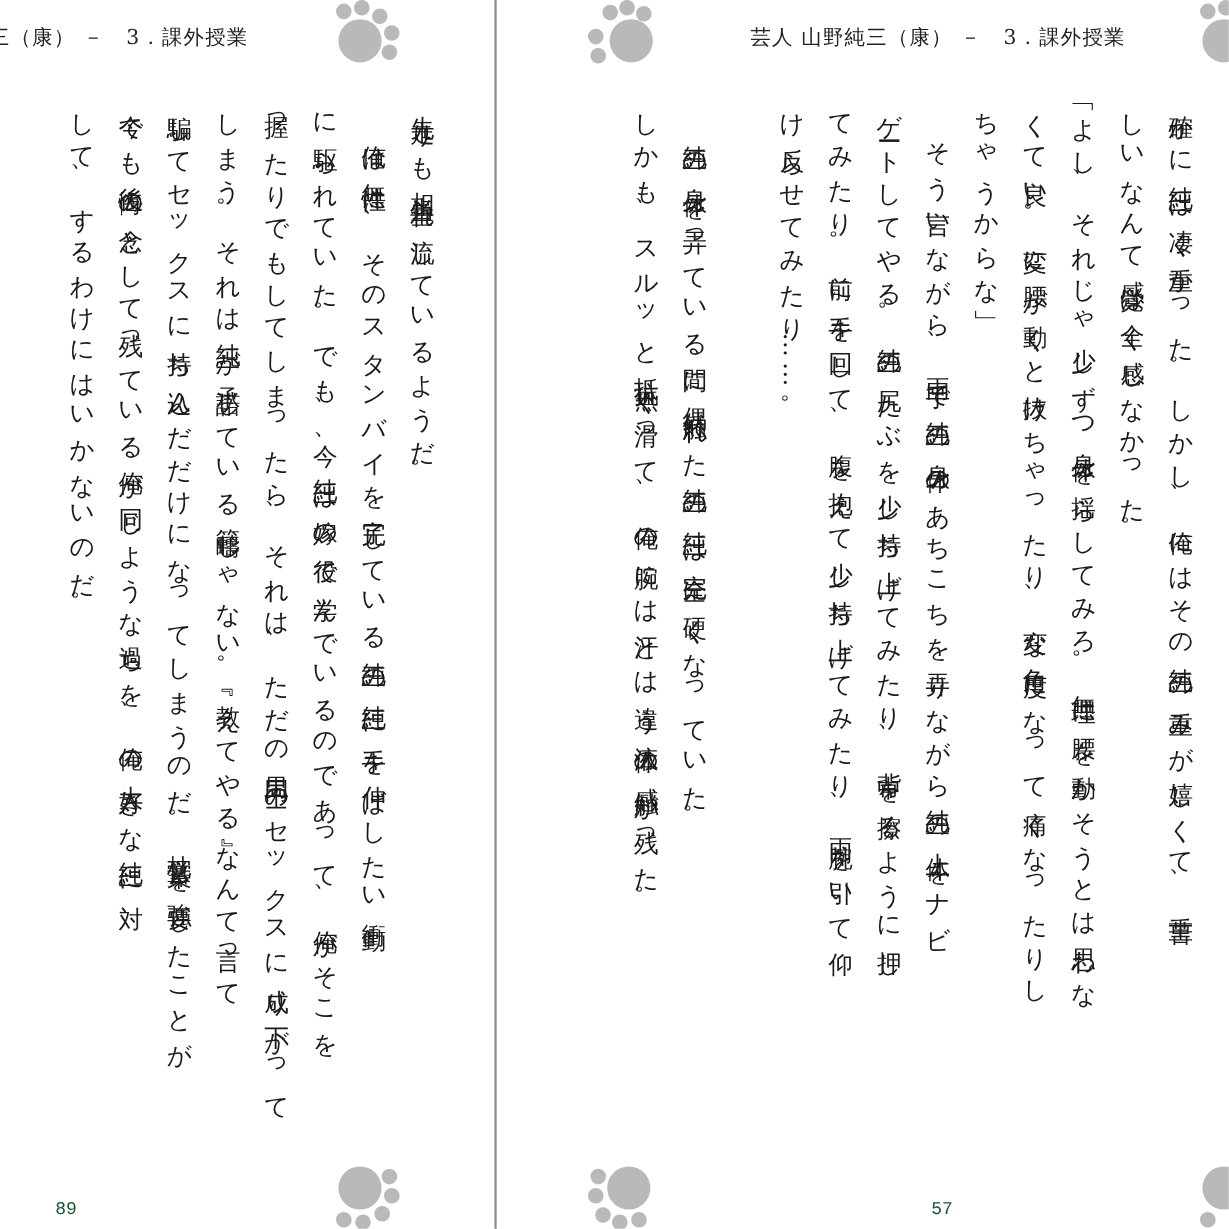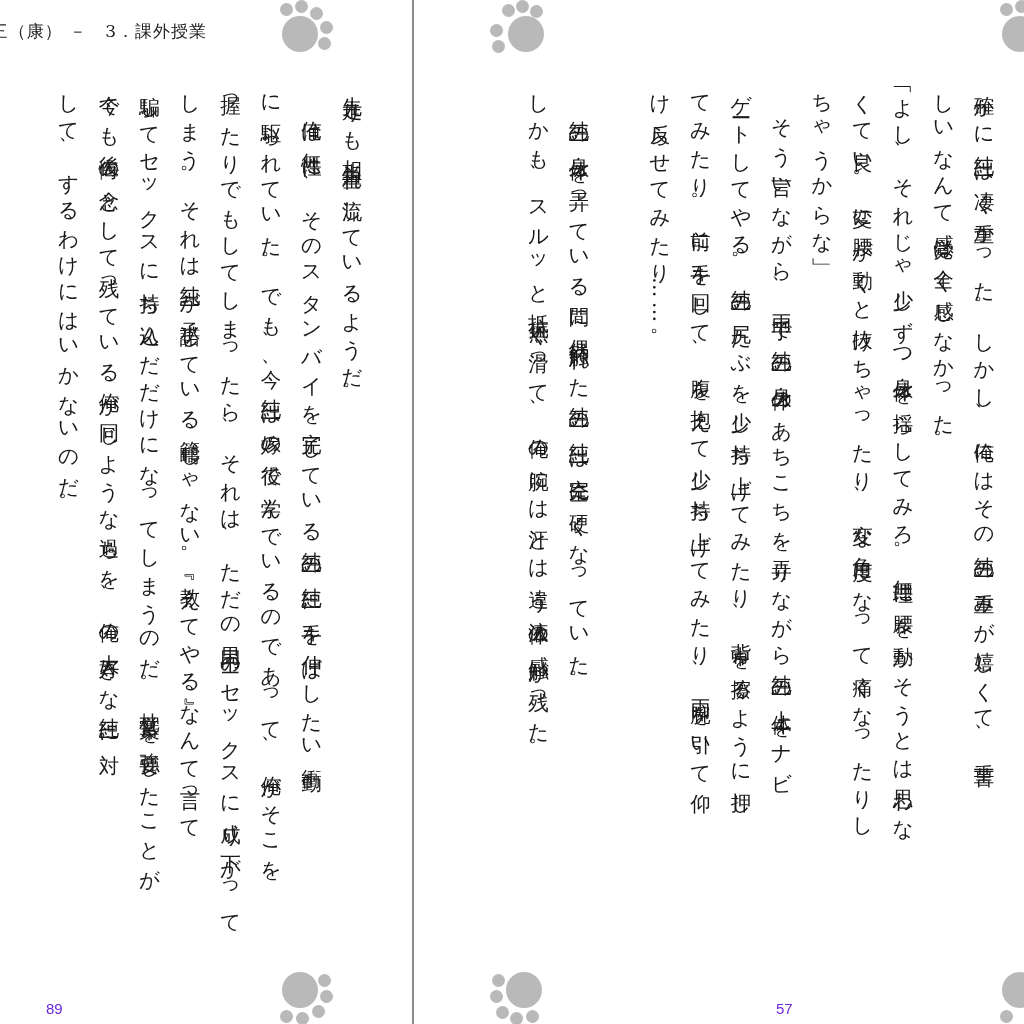--- a/index.html
+++ b/index.html
@@ -18,22 +18,22 @@
       position: absolute; left: 412px; top: 0; width: 2px; height: 1024px;
       background: #8c8c8c;
     }
     .running-header {
       position: absolute; top: 20px; font-size: 17px; letter-spacing: 1px;
       white-space: nowrap; color: #222;
     }
     .page-left .running-header { right: 205px; }
     .page-right .running-header { right: 86px; }
     .page-number {
-      position: absolute; top: 1000px; font-size: 15px; color: #6d28d9;
-      font-family: Liberation Sans, sans-serif;
+      position: absolute; top: 1000px; font-size: 15px; color: #14532d;
+      font-family: Liberation Mono, monospace;
       text-align: center;
     }
     .page-left .page-number { left: 46px; }
     .page-right .page-number { left: 362px; }
 
     
     .paw { position: absolute; width: 56px; height: 56px; }
     .paw span { position: absolute; border-radius: 50%; background: #b9b9b9; display: block; }
     .paw .pad { width: 36px; height: 36px; }
     .paw .toe { width: 13px; height: 13px; }
@@ -97,20 +97,21 @@
       <span class="toe" style="left:40px; top:3px;"></span>
       <span class="toe" style="left:0px; top:22px;"></span>
       <span class="toe" style="left:2px; top:38px;"></span>
     </div>
     <div class="paw" style="left:586px; top:2px;">
       <span class="pad" style="left:2px; top:14px;"></span>
       <span class="toe" style="left:0px; top:1px;"></span>
       <span class="toe" style="left:15px; top:-2px;"></span>
     </div>
 
+    <div class="running-header">芸人 山野純三（康） －　3．課外授業</div>
 
     <div class="paw" style="left:76px; top:968px;">
       <span class="pad" style="left:16px; top:4px;"></span>
       <span class="toe" style="left:2px; top:6px;"></span>
       <span class="toe" style="left:0px; top:22px;"></span>
       <span class="toe" style="left:6px; top:38px;"></span>
       <span class="toe" style="left:20px; top:44px;"></span>
       <span class="toe" style="left:36px; top:42px;"></span>
     </div>
     <div class="paw" style="left:586px; top:968px;">

